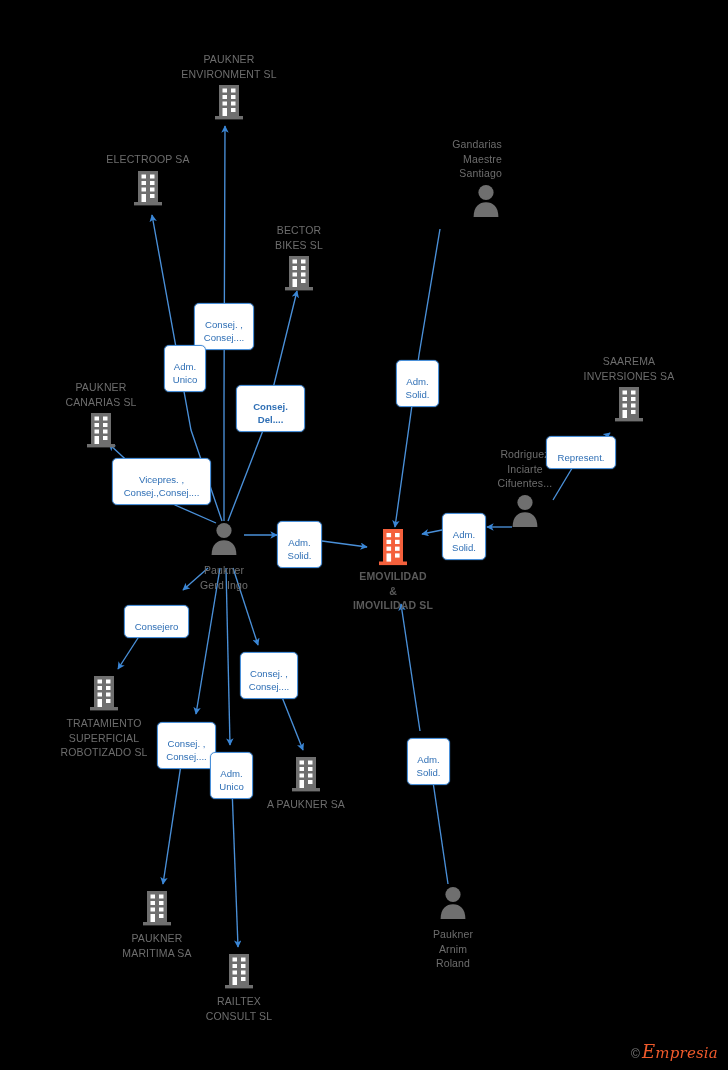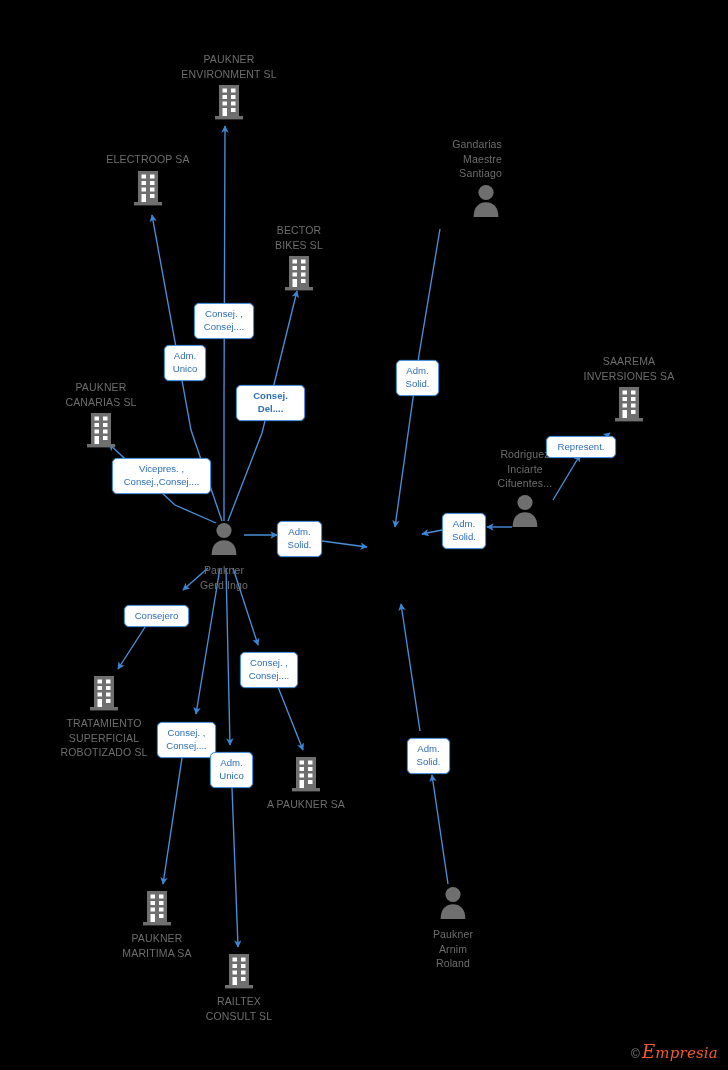--- a/index.html
+++ b/index.html
@@ -60,21 +60,21 @@
   .edge-label {
     position: absolute;
     box-sizing: border-box;
     background: #ffffff;
     border: 1px solid #4a90d9;
     border-radius: 5px;
     color: #2f6fb5;
     font-size: 9.6px;
     line-height: 13.4px;
     text-align: center;
-    padding: 3px 5px 4px 5px;
+    padding: 14px 5px 4px 5px;
     white-space: pre-line;
     box-shadow: 0 0 0 0.5px rgba(74,144,217,0.25);
     pointer-events: auto;
   }
   .watermark {
     position: absolute;
     right: 10px;
     bottom: 8px;
     font-size: 13px;
     color: #8a8a8a;
@@ -287,20 +287,43 @@
         <g fill="#6f6f6f">
           <circle cx="16" cy="9.5" r="7.6"></circle>
           <path d="M 3.6 34 C 3.6 23.6 9.2 19.2 16 19.2 C 22.8 19.2 28.4 23.6 28.4 34 Z"></path>
         </g>
       </svg>
     </span>
     <span class="caption">Paukner
 Gerd Ingo</span>
   </div>
 
+  <div class="node focus" style="left:393px; top:527px;">
+    <span class="icon-wrap">
+      <svg width="32" height="40" viewBox="0 0 32 40" aria-hidden="true">
+        <g fill="#f4603c">
+          <rect x="6" y="2" width="20" height="33"></rect>
+          <rect x="2" y="34.5" width="28" height="3.6"></rect>
+        </g>
+        <g fill="#ffffff">
+          <rect x="9.5" y="6" width="4.6" height="4.2"></rect>
+            <rect x="18" y="6" width="4.6" height="4.2"></rect>
+          <rect x="9.5" y="12.8" width="4.6" height="4.2"></rect>
+            <rect x="18" y="12.8" width="4.6" height="4.2"></rect>
+          <rect x="9.5" y="19.6" width="4.6" height="4.2"></rect>
+            <rect x="18" y="19.6" width="4.6" height="4.2"></rect>
+          <rect x="9.5" y="26.4" width="4.6" height="8.2"></rect>
+            <rect x="18" y="26.4" width="4.6" height="4.2"></rect>
+        </g>
+      </svg>
+    </span>
+    <span class="caption">EMOVILIDAD
+&amp;
+IMOVILIDAD SL</span>
+  </div>
 
   <div class="node" style="left:104px; top:674px;">
     <span class="icon-wrap">
       <svg width="32" height="38" viewBox="0 0 32 38" aria-hidden="true">
         <g fill="#6f6f6f">
           <rect x="6" y="2" width="20" height="32"></rect>
           <rect x="2" y="33" width="28" height="3.4"></rect>
         </g>
         <g fill="#ffffff">
           <rect x="9.5" y="5.5" width="4.5" height="4"></rect>

